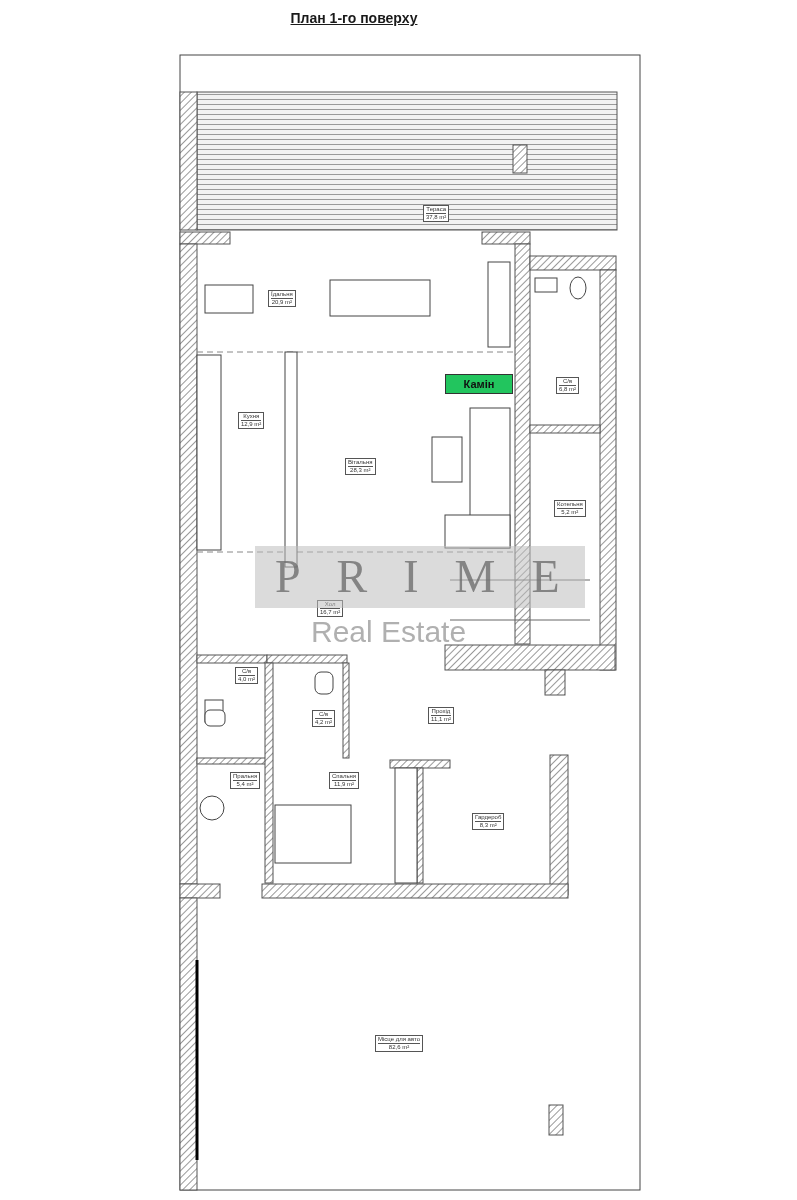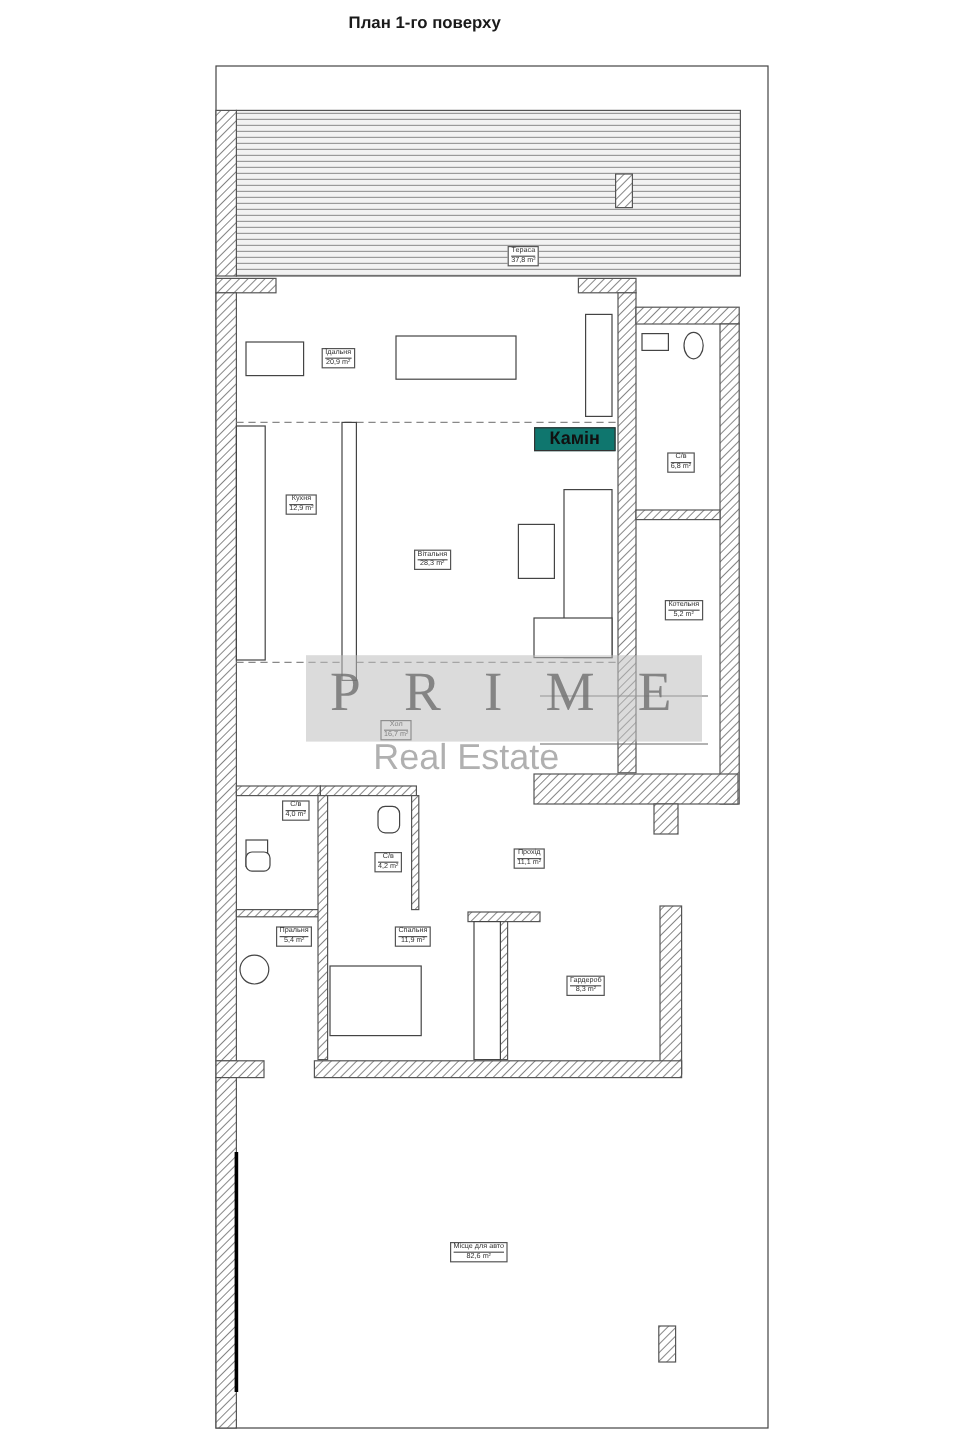--- a/index.html
+++ b/index.html
@@ -1,23 +1,23 @@
 <!DOCTYPE html>
 <html><head>
 <meta charset="utf-8">
 <style>
   html,body{margin:0;padding:0;background:#fff;}
   body{width:797px;height:1200px;position:relative;overflow:hidden;font-family:"Liberation Sans",sans-serif;}
-  .title{position:absolute;left:0;width:708px;top:10px;text-align:center;font-weight:bold;font-size:14px;color:#1a1a1a;}
+  .title{position:absolute;left:0;width:708px;top:10px;text-align:center;font-weight:bold;font-size:14px;color:#1a1a1a;text-decoration:underline;}
   svg{position:absolute;left:0;top:0;}
   .lbl{position:absolute;border:1px solid #555;background:#fff;font-size:6px;line-height:7px;text-align:center;color:#333;padding:0 2px;}
   .lbl span{display:block;}
   .lbl .a{border-top:1px solid #555;}
-  .kamin{position:absolute;left:445px;top:356px;width:66px;height:18px;border:1px solid #333;background:#0f766e;font-size:15px;font-weight:bold;text-align:center;line-height:18px;color:#111;}
-  .wm1{position:absolute;left:255px;top:546px;width:330px;height:72px;background:rgba(190,190,190,0.55);color:rgba(110,110,110,0.8);font-size:46px;letter-spacing:36px;line-height:62px;text-indent:20px;font-family:"Liberation Serif",serif;}
+  .kamin{position:absolute;left:445px;top:374px;width:66px;height:18px;border:1px solid #333;background:#22c55e;font-size:11px;font-weight:bold;text-align:center;line-height:18px;color:#111;}
+  .wm1{position:absolute;left:255px;top:546px;width:330px;height:62px;background:rgba(190,190,190,0.55);color:rgba(110,110,110,0.8);font-size:46px;letter-spacing:36px;line-height:62px;text-indent:20px;font-family:"Liberation Serif",serif;}
   .wm2{position:absolute;left:311px;top:615px;font-size:30px;color:rgba(150,150,150,0.75);}
 </style>
 </head>
 <body>
 
 <div class="title">План 1-го поверху</div>
 
 <svg width="797" height="1200">
   <defs>
     <pattern id="hatch" width="5" height="5" patternUnits="userSpaceOnUse" patternTransform="rotate(45)">

